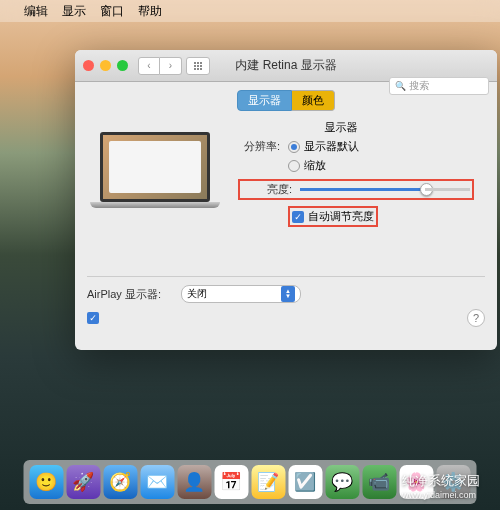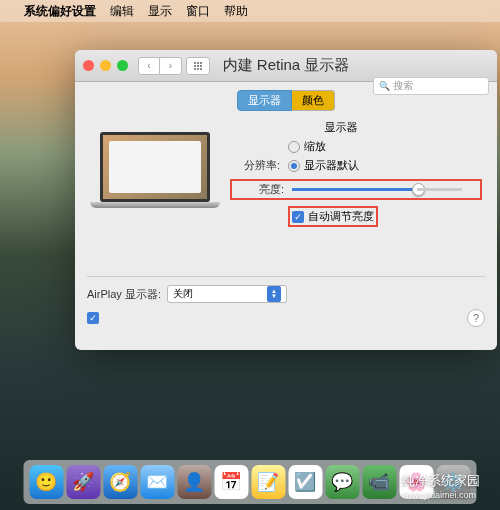--- a/index.html
+++ b/index.html
@@ -14,64 +14,63 @@
 .tl.r{background:#ff5f56;}
 .tl.y{background:#ffbd2e;}
 .tl.g{background:#27c93f;}
 .navbtns{display:flex;margin-left:10px;gap:0;}
 .navbtn{width:22px;height:18px;background:#fff;border:1px solid #bbb;display:flex;align-items:center;justify-content:center;font-size:10px;color:#888;}
 .navbtn:first-child{border-radius:3px 0 0 3px;}
 .navbtn:nth-child(2){border-radius:0 3px 3px 0;border-left:0;}
 .gridbtn{width:24px;height:18px;background:#fff;border:1px solid #bbb;border-radius:3px;margin-left:4px;display:flex;align-items:center;justify-content:center;}
 .gdot{display:grid;grid-template-columns:2px 2px 2px;gap:1px;}
 .gdot span{width:2px;height:2px;background:#888;}
-.wtitle{position:absolute;left:50%;transform:translateX(-50%);font-size:15px;color:#333;}
-.search{margin-left:auto;width:116px;height:18px;background:#fff;border:1px solid #ccc;border-radius:3px;display:flex;align-items:center;padding:0 5px;font-size:10px;color:#999;margin-top:41px;}
+.wtitle{position:absolute;left:50%;transform:translateX(-50%);font-size:12px;color:#333;}
+.search{margin-left:auto;width:100px;height:18px;background:#fff;border:1px solid #ccc;border-radius:3px;display:flex;align-items:center;padding:0 5px;font-size:10px;color:#999;margin-top:41px;}
 .search::before{content:"🔍";font-size:9px;margin-right:3px;}
 .tabs{display:flex;justify-content:center;padding:8px 0 4px;}
 .tab{padding:2px 10px;font-size:11px;border:1px solid #b0b0b0;background:#eab308;}
 .tab.active{background:#5a9fd4;color:#fff;border-color:#4a8fc4;}
 .tab:first-child{border-radius:4px 0 0 4px;}
 .tab:last-child{border-radius:0 4px 4px 0;border-left:0;}
 .content{display:flex;padding:5px 15px;}
 .laptop{width:130px;height:90px;margin-top:12px;}
 .laptop-screen{width:110px;height:70px;background:linear-gradient(135deg,#d4a574,#8a7a5a);border:3px solid #333;border-radius:3px;margin:0 auto;padding:6px;}
 .laptop-win{width:100%;height:100%;background:#f5f5f5;border-radius:2px;}
 .laptop-base{width:130px;height:6px;background:linear-gradient(#ccc,#888);border-radius:0 0 8px 8px;margin:0 auto;}
 .settings{flex:1;padding-left:10px;font-size:11px;}
 .srow{display:flex;align-items:center;margin-bottom:4px;}
 .slabel{width:50px;text-align:right;margin-right:8px;color:#333;}
 .radio{width:12px;height:12px;border:1px solid #999;border-radius:50%;margin-right:4px;display:inline-flex;align-items:center;justify-content:center;}
 .radio.on::after{content:"";width:6px;height:6px;background:#3b7dd8;border-radius:50%;}
 .redbox{border:2px solid #e74c3c;padding:1px 2px;}
-.brightness-row{margin:6px 0;}
+.brightness-row{margin:6px 8px;}
 .slider{width:170px;height:3px;background:#3b7dd8;position:relative;display:inline-block;vertical-align:middle;}
 .slider::after{content:"";position:absolute;right:0;top:0;width:45px;height:3px;background:#ccc;}
 .slider-knob{position:absolute;left:120px;top:-5px;width:13px;height:13px;background:#fff;border:1px solid #aaa;border-radius:50%;box-shadow:0 1px 2px rgba(0,0,0,0.3);}
 .checkbox{width:12px;height:12px;background:#3b7dd8;border-radius:2px;display:inline-flex;align-items:center;justify-content:center;color:#fff;font-size:9px;margin-right:4px;}
 .autobox{display:inline-flex;align-items:center;margin-left:58px;}
 .divider{border-top:1px solid #ccc;margin:40px 12px 0;}
 .footer{padding:8px 12px;font-size:11px;}
 .airplay-row{display:flex;align-items:center;margin-bottom:6px;}
-.airplay-label{color:#333;margin-right:6px;}
-.select{flex:1;max-width:120px;height:18px;background:#fff;border:1px solid #bbb;border-radius:3px;padding:0 5px;font-size:10px;display:flex;align-items:center;justify-content:space-between;}
+.airplay-label{color:#333;margin-right:20px;}
+.select{flex:1;max-width:120px;height:18px;background:#fff;border:1px solid #bbb;border-radius:8px;padding:0 5px;font-size:10px;display:flex;align-items:center;justify-content:space-between;}
 .select-arrows{width:14px;height:16px;background:#3b7dd8;border-radius:2px;display:flex;flex-direction:column;align-items:center;justify-content:center;color:#fff;font-size:6px;line-height:5px;}
 .mirror-row{display:flex;align-items:center;}
 .help{margin-left:auto;width:18px;height:18px;border:1px solid #bbb;border-radius:50%;display:flex;align-items:center;justify-content:center;font-size:11px;color:#777;background:#fff;}
 .dock{position:absolute;bottom:6px;left:50%;transform:translateX(-50%);height:44px;background:rgba(220,220,220,0.6);border-radius:6px;display:flex;align-items:center;padding:0 6px;gap:3px;}
 .dicon{width:34px;height:34px;border-radius:7px;display:flex;align-items:center;justify-content:center;font-size:18px;}
 .watermark{position:absolute;right:20px;bottom:10px;color:#fff;font-size:13px;text-shadow:0 1px 3px rgba(0,0,0,0.6);}
 .watermark .sub{font-size:9px;opacity:0.9;}
 </style>
 </head>
 <body>
 
 <div class="menubar">
   <span class="apple"></span>
-  <span style="font-weight:600">系统偏好设置</span>
   <span>编辑</span>
   <span>显示</span>
   <span>窗口</span>
   <span>帮助</span>
 </div>
 
 <div class="window">
   <div class="titlebar">
     <div class="tlights">
       <div class="tl r"></div>
@@ -109,28 +108,28 @@
       <div class="laptop-screen">
           <div class="laptop-win"></div>
         </div>
       <div class="laptop-base"></div>
     </div>
     <div class="settings">
       <div class="srow" style="justify-content:center;margin-left:-30px;">
           <span>显示器</span>
         </div>
       <div class="srow">
+        <span class="slabel">分辨率:</span>
+        <span class="radio on"></span>
+        <span>显示器默认</span>
+      </div>
+      <div class="srow">
         <span class="slabel"></span>
         <span class="radio"></span>
         <span>缩放</span>
-      </div>
-      <div class="srow">
-        <span class="slabel">分辨率:</span>
-        <span class="radio on"></span>
-        <span>显示器默认</span>
       </div>
       <div class="srow brightness-row redbox">
         <span class="slabel">亮度:</span>
         <span class="slider">
             <span class="slider-knob"></span>
           </span>
       </div>
       <div class="srow">
         <span class="redbox autobox">
           <span class="checkbox">✓</span>

